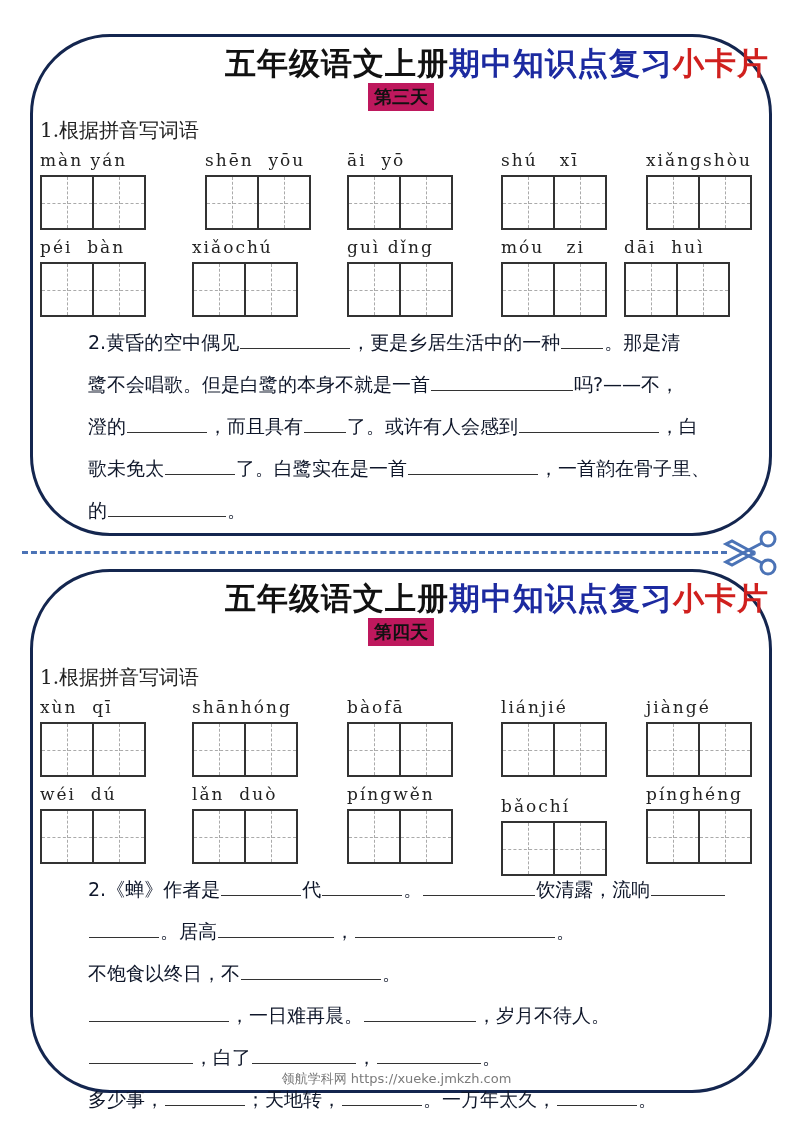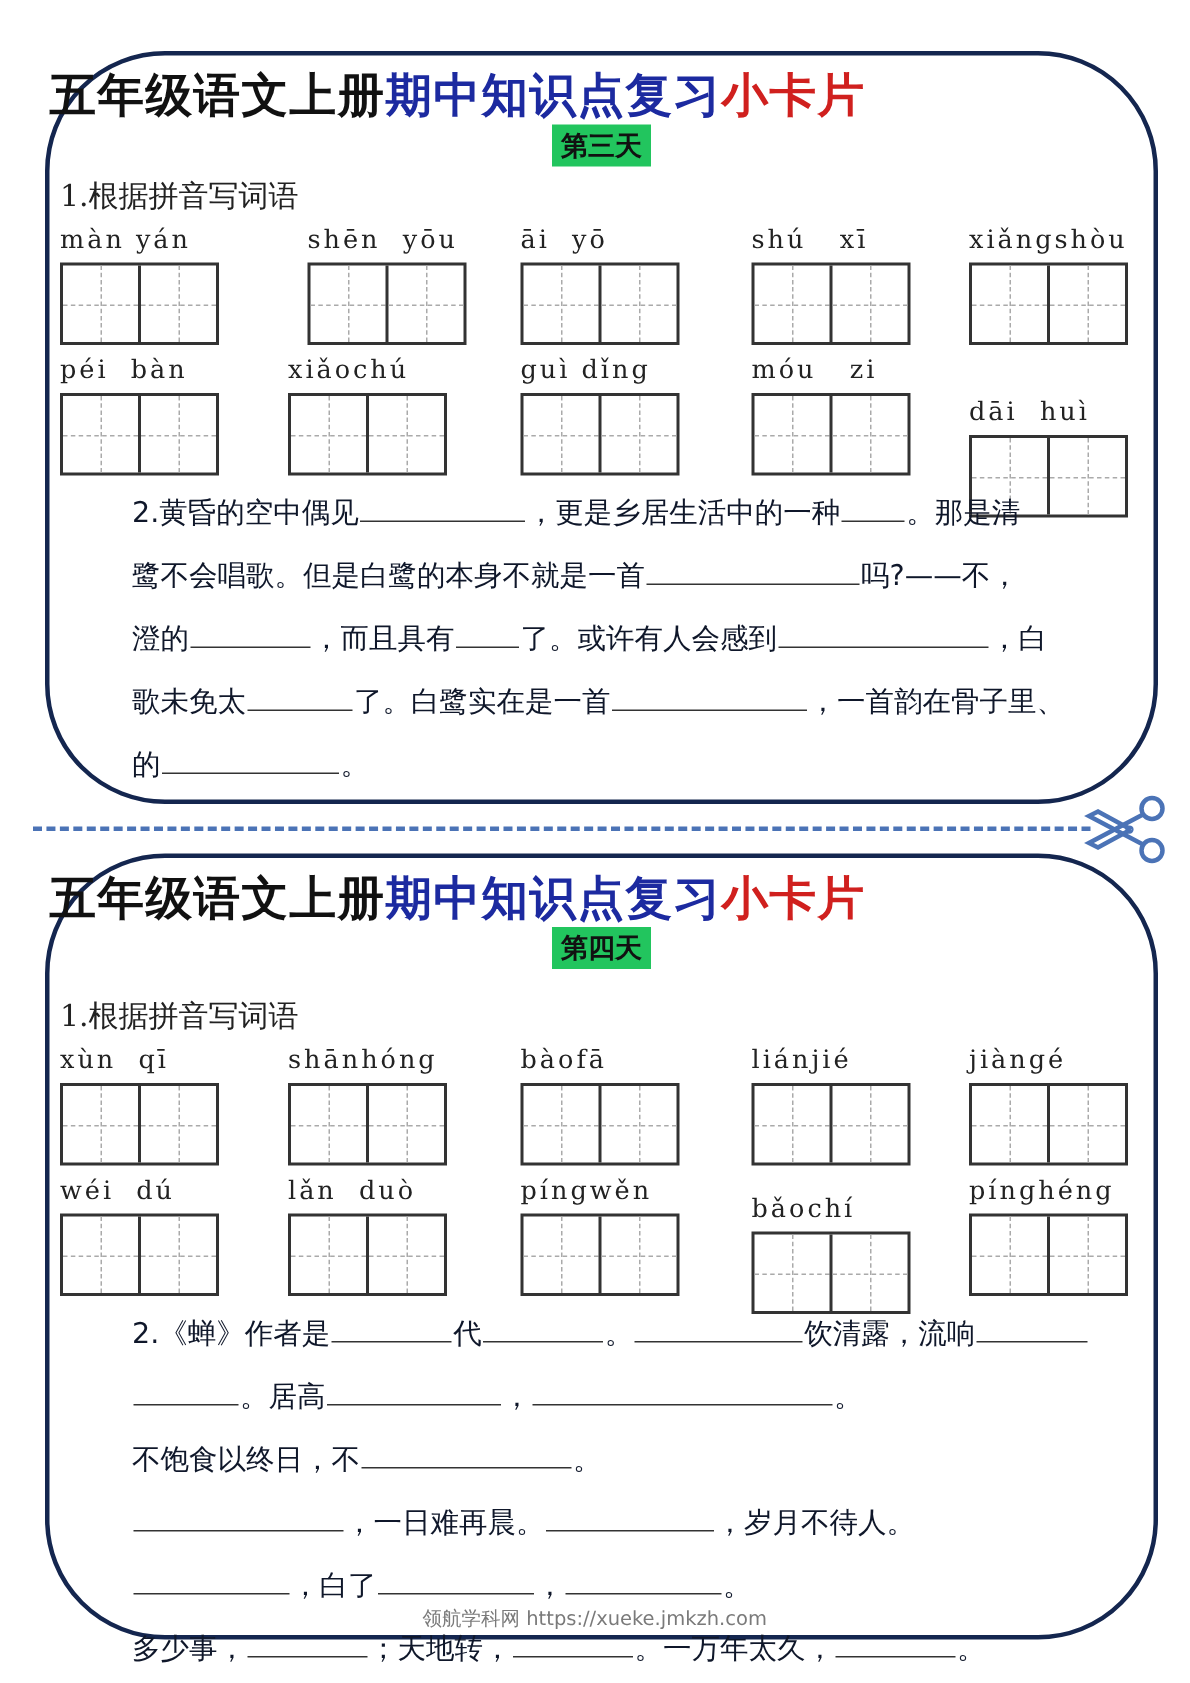--- a/index.html
+++ b/index.html
@@ -12,35 +12,35 @@
     width: 742px;
     border: 3px solid #14264f;
     border-radius: 80px;
     background: #fff;
   }
   .card.top { top: 34px; height: 502px; }
   .card.bottom { top: 569px; height: 524px; }
 
   .title {
     position: absolute; left: 0; right: 0; top: 6px;
-    text-align: left;
+    text-align: right;
     font-family: "DejaVu Sans", "Liberation Sans", sans-serif;
     font-weight: bold;
     font-size: 31px;
     letter-spacing: 1px;
     white-space: nowrap;
   }
   .title .p1 { color: #111; }
   .title .p2 { color: #1c2aa0; }
   .title .p3 { color: #d0201e; }
 
   .day-badge {
     position: absolute; left: 50%; transform: translateX(-50%);
     top: 46px;
-    background: #22c55e;
+    background: #be185d;
     padding: 2px 6px;
     font-family: "DejaVu Sans", "Liberation Sans", sans-serif;
     font-weight: bold;
     font-size: 18px;
     color: #111;
   }
 
   .section-label {
     position: absolute; left: 7px;
     font-size: 20px;
@@ -189,21 +189,21 @@
           <div class="cell"></div>
         </div>
       </div>
       <div class="word-item" style="left: 461px; top: 87px;">
         <div class="pinyin">móu   zi</div>
         <div class="boxes">
           <div class="cell"></div>
           <div class="cell"></div>
         </div>
       </div>
-      <div class="word-item" style="left: 606px; top: 87px; margin-top: 28px;">
+      <div class="word-item" style="left: 584px; top: 87px;">
         <div class="pinyin">dāi  huì</div>
         <div class="boxes">
           <div class="cell"></div>
           <div class="cell"></div>
         </div>
       </div>
     </div>
 
   <div class="fill-text" style="top:284px;" id="fill0">
       <div class="line"><span>2.黄昏的空中偶见</span><span class="blank" style="width: 110px;"></span><span>，更是乡居生活中的一种</span><span class="blank" style="width: 42px;"></span><span>。那是清</span></div>

